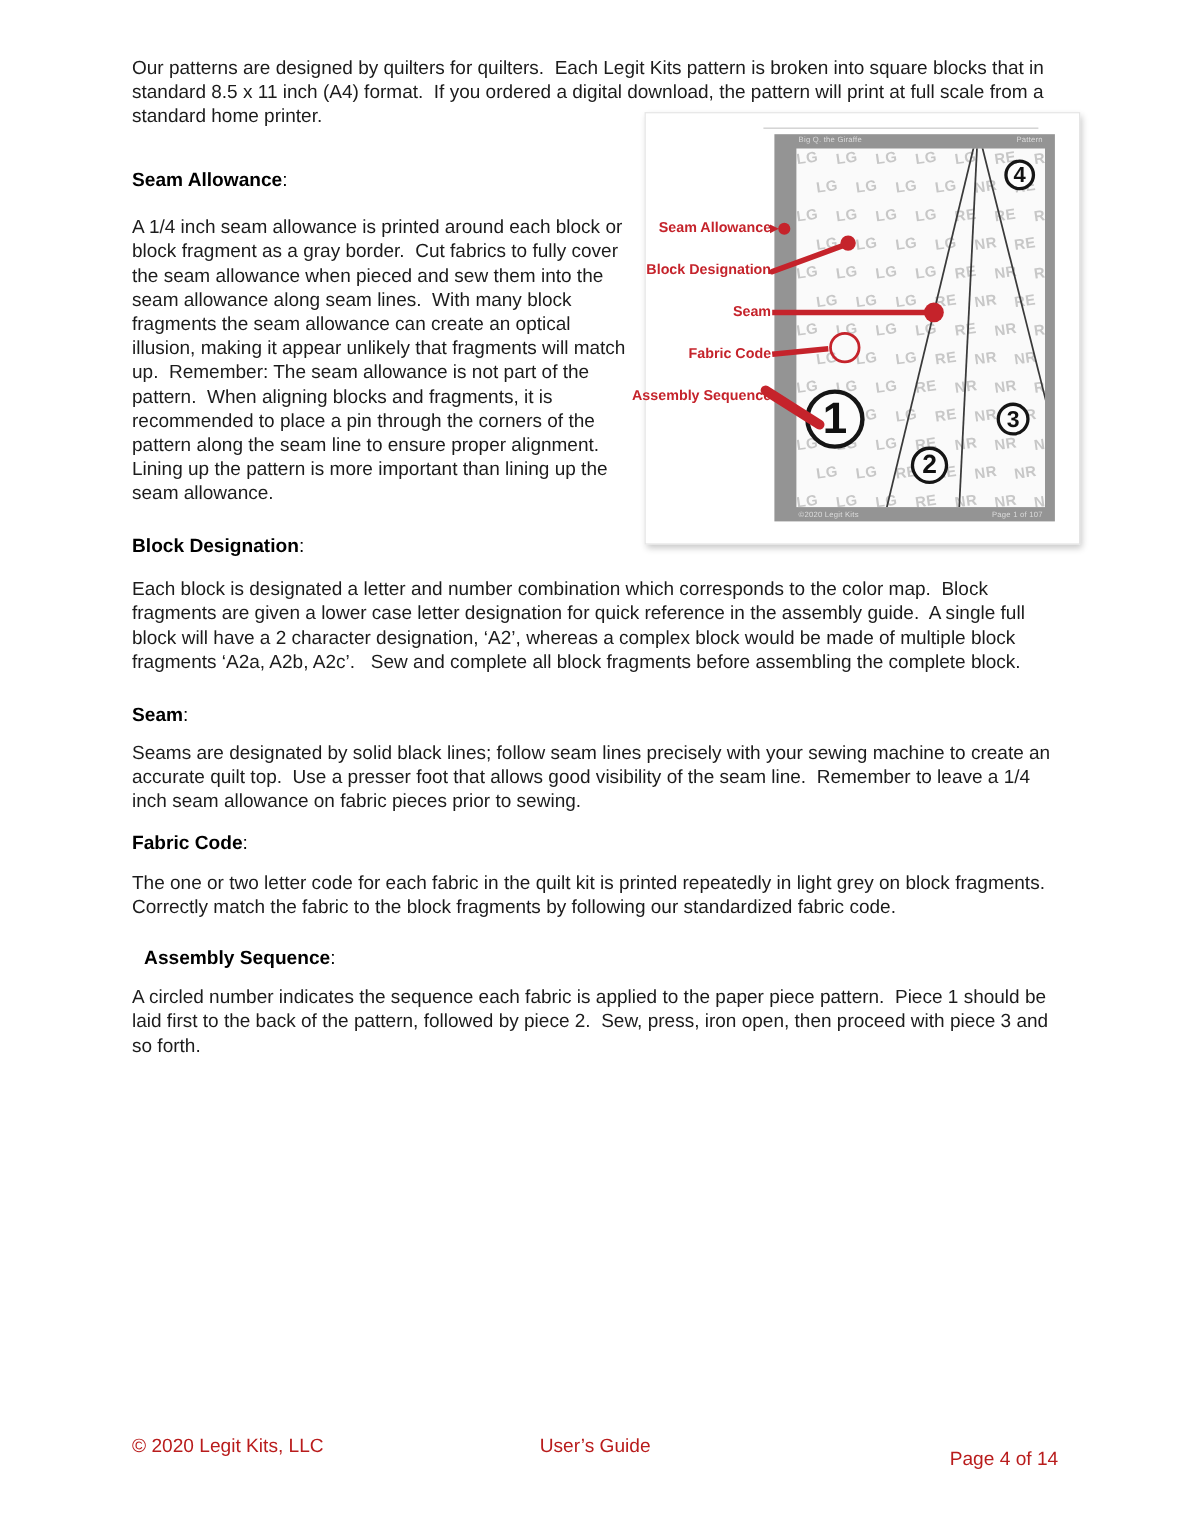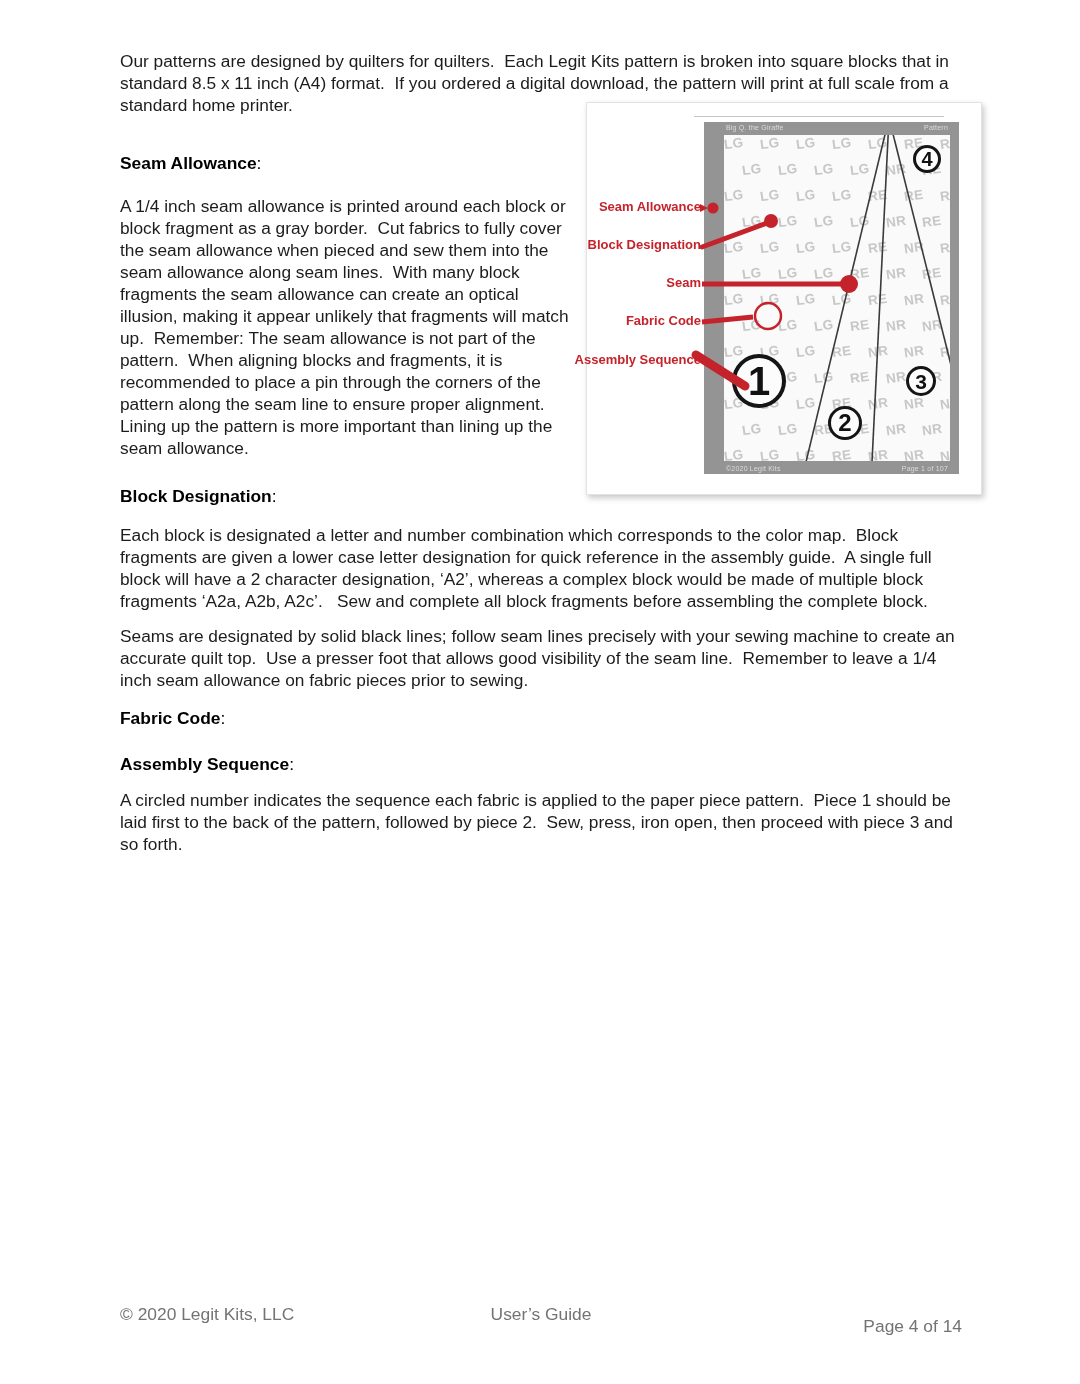--- a/index.html
+++ b/index.html
@@ -13,21 +13,21 @@
     margin:128px 0 0 0;line-height:38px;
   }
   p{font-size:17.3px;line-height:22px;margin:0;white-space:pre-wrap;color:#1c1c1c;}
   p.intro{margin-top:50px;}
   h2{font-size:17.4px;line-height:22px;margin:0;font-weight:normal;color:#000;}
   h2 .hlabel{font-weight:bold;}
   .sec0 h2{margin-top:36px;}
   .sec1 h2{margin-top:26px;}
   .sec2 h2{margin-top:26px;}
   .sec3 h2{margin-top:16px;}
-  .sec4 h2{margin-top:24px;}
+  .sec4 h2{margin-top:24px;margin-left:11px;}
   .sec0 p{margin-top:21px;}
   .sec1 p{margin-top:17px;}
   .sec2 p{margin-top:13px;}
   .sec3 p{margin-top:14px;}
   .sec4 p{margin-top:14px;}
 
   
   .figure{
     float:right;width:396px;height:422px;
     margin:-14px -10px 0 12px;position:relative;
@@ -79,21 +79,21 @@
   }
   .lbl-0{top:97px;}
   .lbl-1{top:135px;}
   .lbl-2{top:173px;}
   .lbl-3{top:211px;}
   .lbl-4{top:250px;}
 
   
   .footer{
     position:absolute;left:120px;right:118px;top:1304px;height:24px;
-    font-size:17.4px;color:#737373;
+    font-size:17.4px;color:#b91c1c;
   }
   .footer .f-left{position:absolute;left:0;top:0;}
   .footer .f-center{position:absolute;left:50%;transform:translateX(-50%);top:0;}
   .footer .f-right{position:absolute;right:0;top:12px;}
 </style>
 </head>
 <body>
 
 <div class="page">
   <div class="content">
@@ -242,25 +242,27 @@
       <h2><span class="hlabel">Seam Allowance</span><span>:</span></h2>
       <p>A 1/4 inch seam allowance is printed around each block or block fragment as a gray border.  Cut fabrics to fully cover the seam allowance when pieced and sew them into the seam allowance along seam lines.  With many block fragments the seam allowance can create an optical illusion, making it appear unlikely that fragments will match up.  Remember: The seam allowance is not part of the pattern.  When aligning blocks and fragments, it is recommended to place a pin through the corners of the pattern along the seam line to ensure proper alignment. Lining up the pattern is more important than lining up the seam allowance.</p>
     </div>
 
     <div class="sec1">
       <h2><span class="hlabel">Block Designation</span><span>:</span></h2>
       <p>Each block is designated a letter and number combination which corresponds to the color map.  Block fragments are given a lower case letter designation for quick reference in the assembly guide.  A single full block will have a 2 character designation, ‘A2’, whereas a complex block would be made of multiple block fragments ‘A2a, A2b, A2c’.   Sew and complete all block fragments before assembling the complete block.</p>
     </div>
 
     <div class="sec2">
+      <h2><span class="hlabel">Seam</span><span>:</span></h2>
       <p>Seams are designated by solid black lines; follow seam lines precisely with your sewing machine to create an accurate quilt top.  Use a presser foot that allows good visibility of the seam line.  Remember to leave a 1/4 inch seam allowance on fabric pieces prior to sewing.</p>
     </div>
 
     <div class="sec3">
       <h2><span class="hlabel">Fabric Code</span><span>:</span></h2>
+      <p>The one or two letter code for each fabric in the quilt kit is printed repeatedly in light grey on block fragments.  Correctly match the fabric to the block fragments by following our standardized fabric code.</p>
     </div>
 
     <div class="sec4">
       <h2><span class="hlabel">Assembly Sequence</span><span>:</span></h2>
       <p>A circled number indicates the sequence each fabric is applied to the paper piece pattern.  Piece 1 should be laid first to the back of the pattern, followed by piece 2.  Sew, press, iron open, then proceed with piece 3 and so forth.</p>
     </div>
 
   </div>
 
   <div class="footer">

